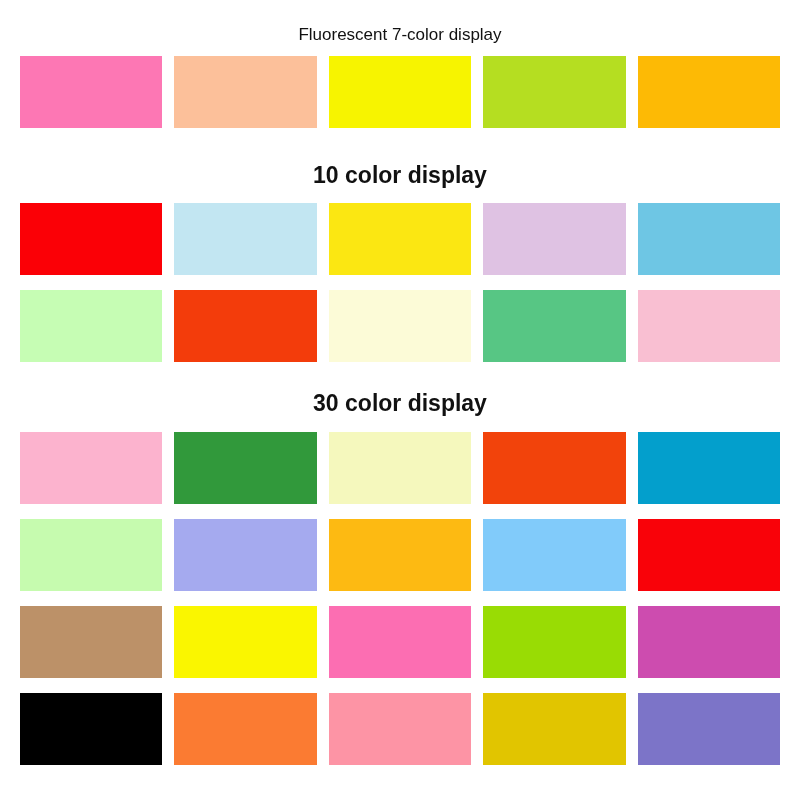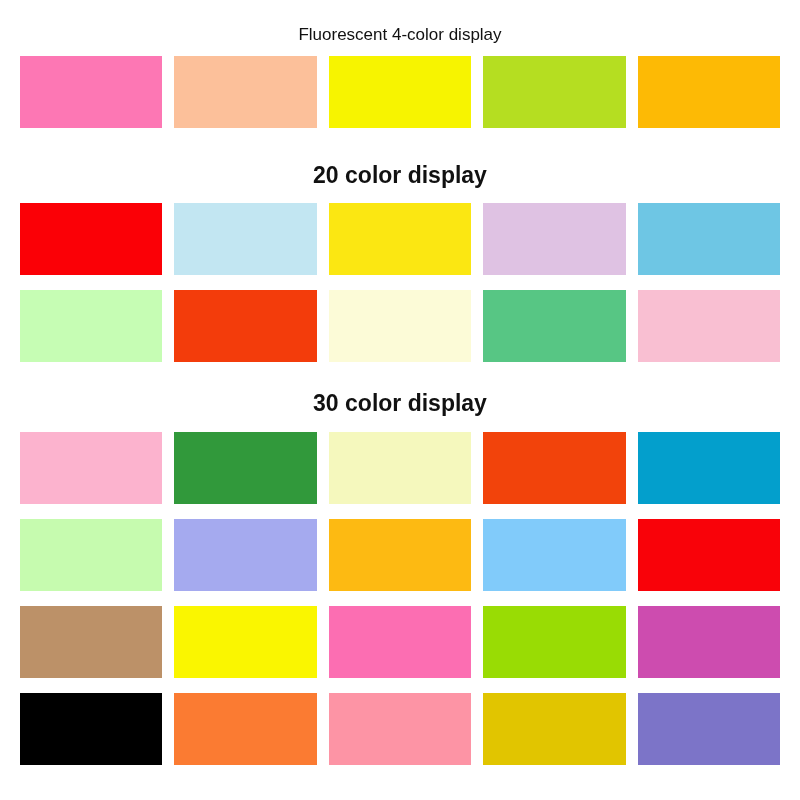--- a/index.html
+++ b/index.html
@@ -73,34 +73,34 @@
     height: 72px;
     display: block;
   }
 </style>
 </head>
 <body style="background: rgb(255, 255, 255);">
 
 <div class="page">
 
   <section class="section" id="section-fluorescent5">
-    <h2 class="section-title">Fluorescent 4-color display</h2>
+    <h2 class="section-title">Fluorescent 7-color display</h2>
     <div class="swatch-grid">
       <div class="swatch-row">
         <div class="swatch" title="#FD77B4" style="background-color: rgb(253, 119, 180);"></div>
         <div class="swatch" title="#FCC09A" style="background-color: rgb(252, 192, 154);"></div>
         <div class="swatch" title="#F7F400" style="background-color: rgb(247, 244, 0);"></div>
         <div class="swatch" title="#B5DE21" style="background-color: rgb(181, 222, 33);"></div>
         <div class="swatch" title="#FDBA05" style="background-color: rgb(253, 186, 5);"></div>
       </div>
     </div>
   </section>
 
   <section class="section" id="section-color10">
-    <h2 class="section-title">20 color display</h2>
+    <h2 class="section-title">10 color display</h2>
     <div class="swatch-grid">
       <div class="swatch-row">
         <div class="swatch" title="#FB0006" style="background-color: rgb(251, 0, 6);"></div>
         <div class="swatch" title="#C2E6F2" style="background-color: rgb(194, 230, 242);"></div>
         <div class="swatch" title="#FBE712" style="background-color: rgb(251, 231, 18);"></div>
         <div class="swatch" title="#DFC2E3" style="background-color: rgb(223, 194, 227);"></div>
         <div class="swatch" title="#6EC6E4" style="background-color: rgb(110, 198, 228);"></div>
       </div>
       <div class="swatch-row">
         <div class="swatch" title="#C6FDB4" style="background-color: rgb(198, 253, 180);"></div>

